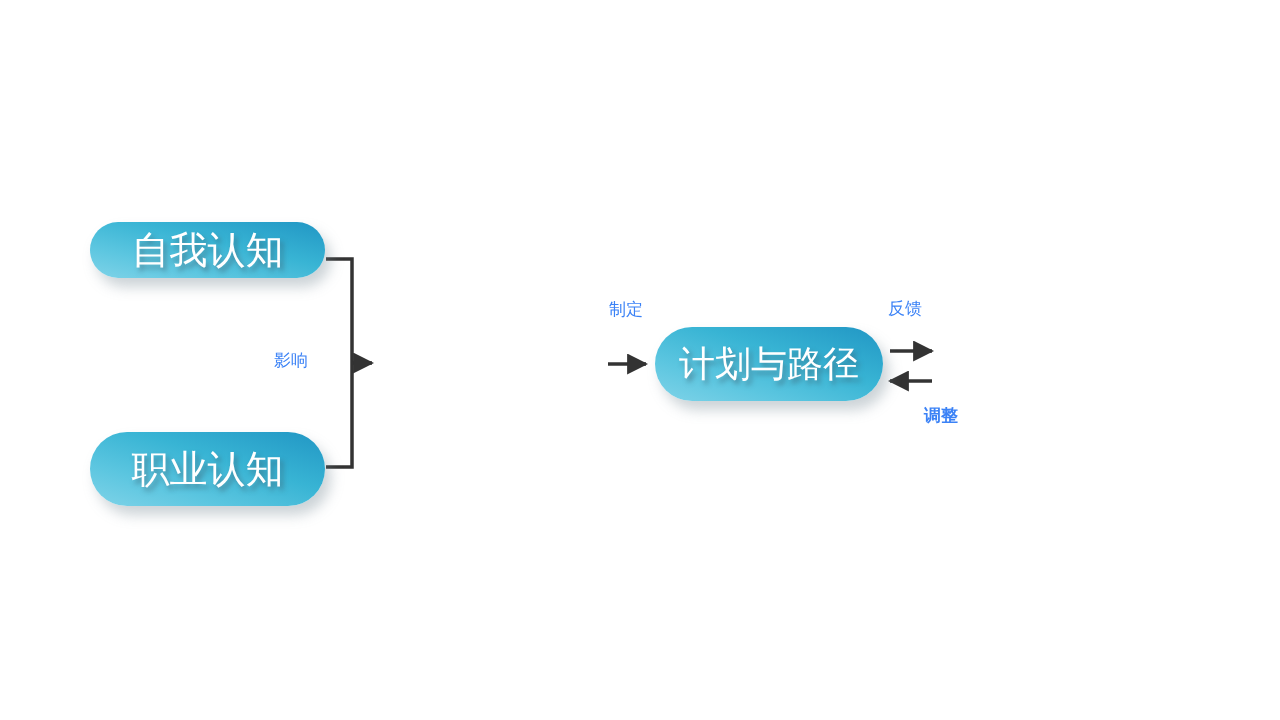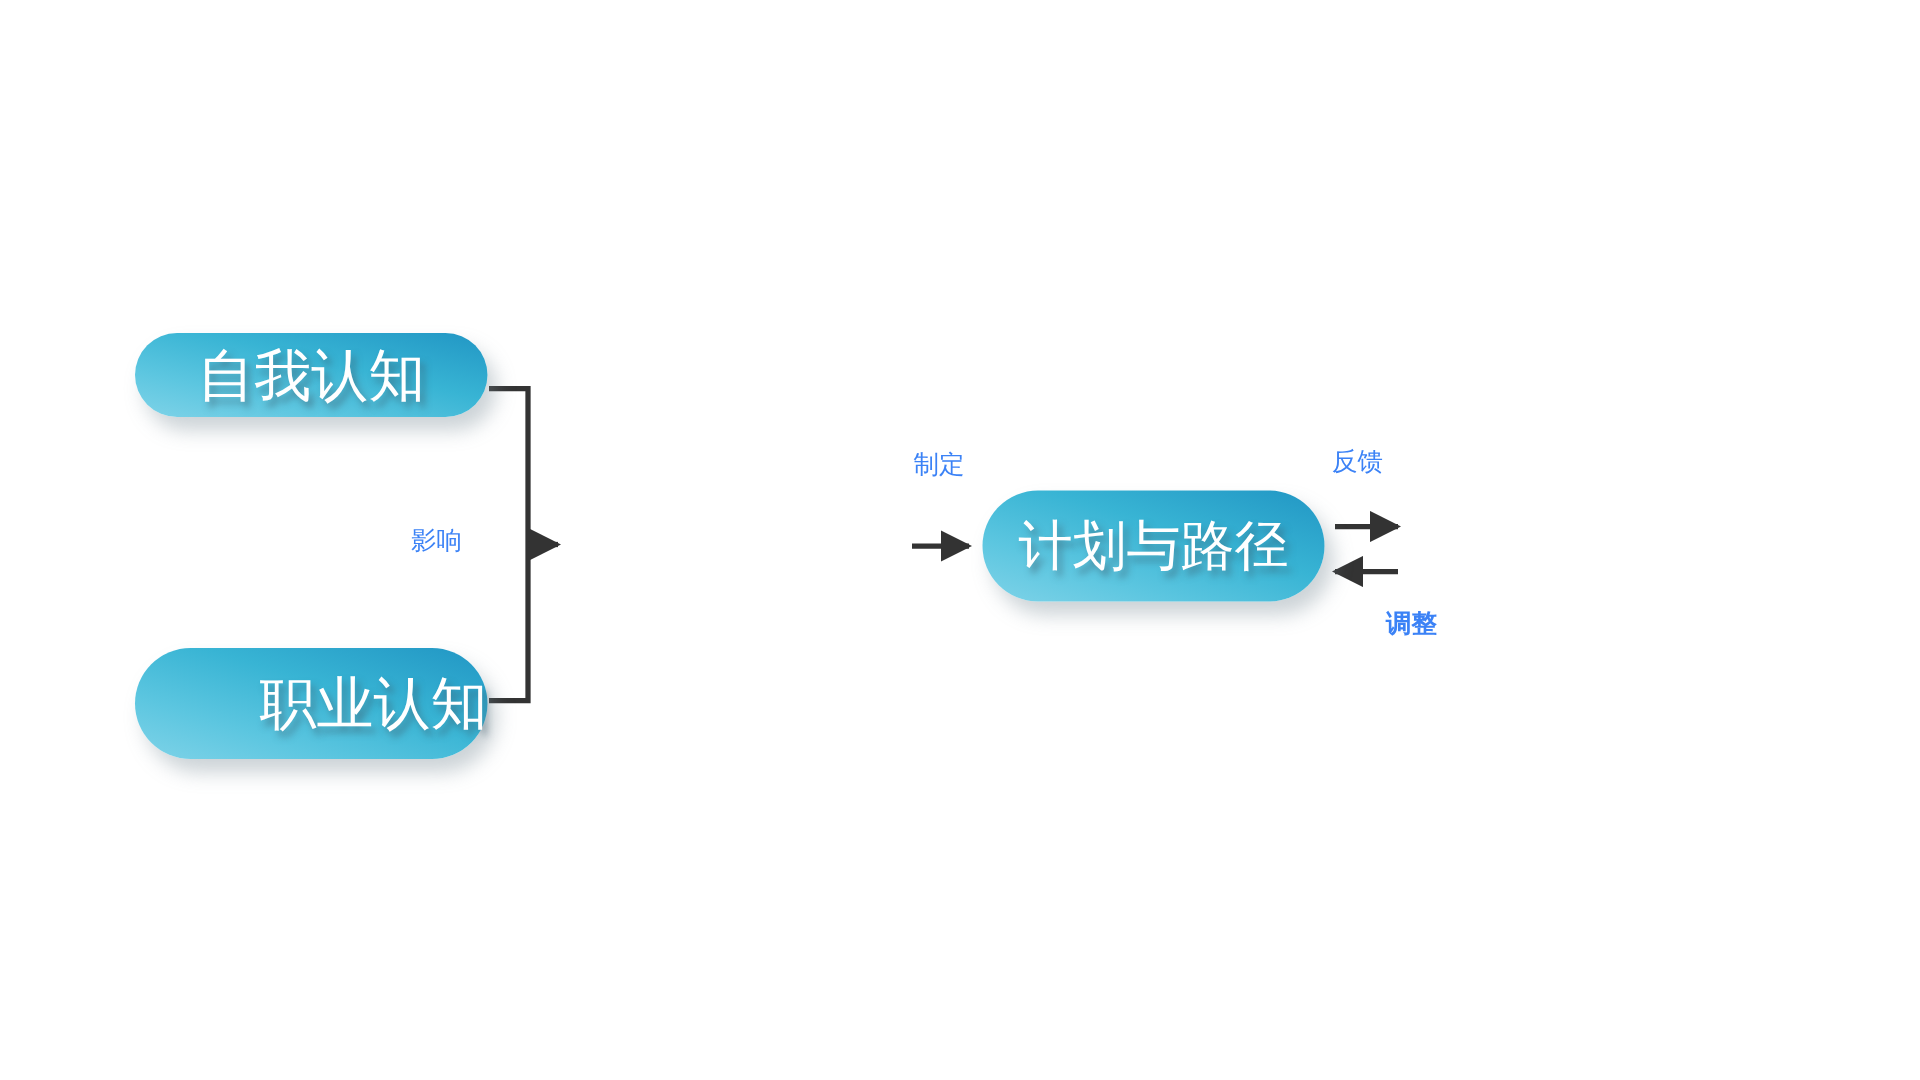--- a/index.html
+++ b/index.html
@@ -54,21 +54,21 @@
   }
   .node-label {
     color: #ffffff;
     font-family: "Liberation Serif", "DejaVu Serif", serif;
     font-weight: normal;
     white-space: nowrap;
     text-shadow: 3px 4px 5px rgba(60, 90, 105, 0.55);
   }
 
   .node.n-self-cog   { left: 90px;  top: 222px; width: 235px; height: 56px; }
-  .node.n-career-cog { left: 90px;  top: 432px; width: 235px; height: 74px; justify-content: flex-end; }
+  .node.n-career-cog { left: 90px;  top: 432px; width: 235px; height: 74px; }
   .node.n-decision   { left: 380px; top: 327px; width: 215px; height: 74px; }
   .node.n-plan       { left: 655px; top: 327px; width: 228px; height: 74px; }
   .node.n-monitor    { left: 940px; top: 327px; width: 228px; height: 74px; }
 
   .node.n-self-cog   .node-label,
   .node.n-career-cog .node-label { font-size: 38px; }
   .node.n-decision   .node-label,
   .node.n-plan       .node-label,
   .node.n-monitor    .node-label { font-size: 36px; }
 

